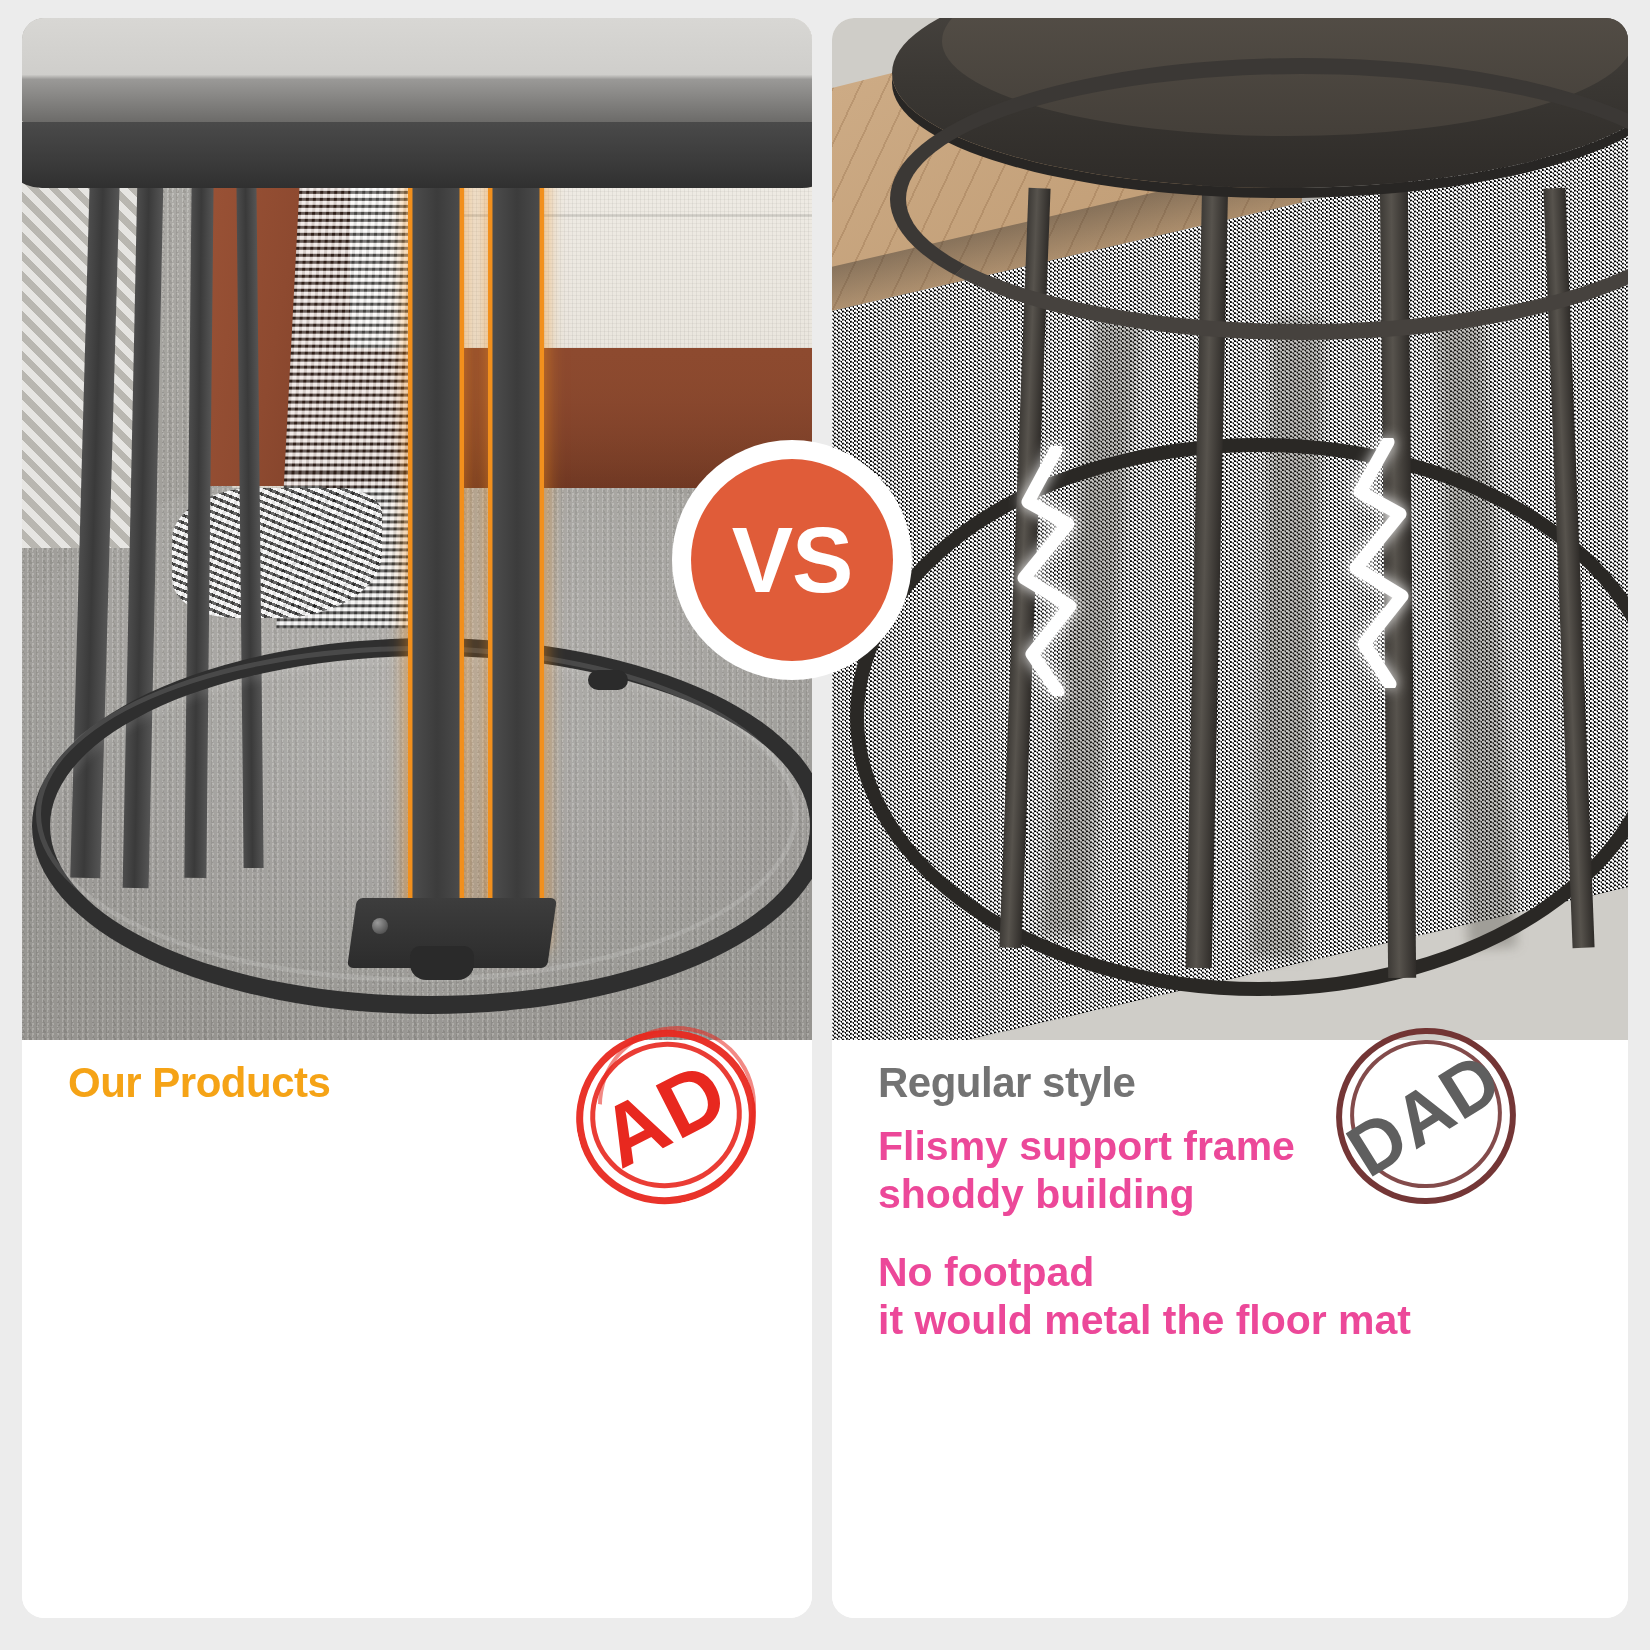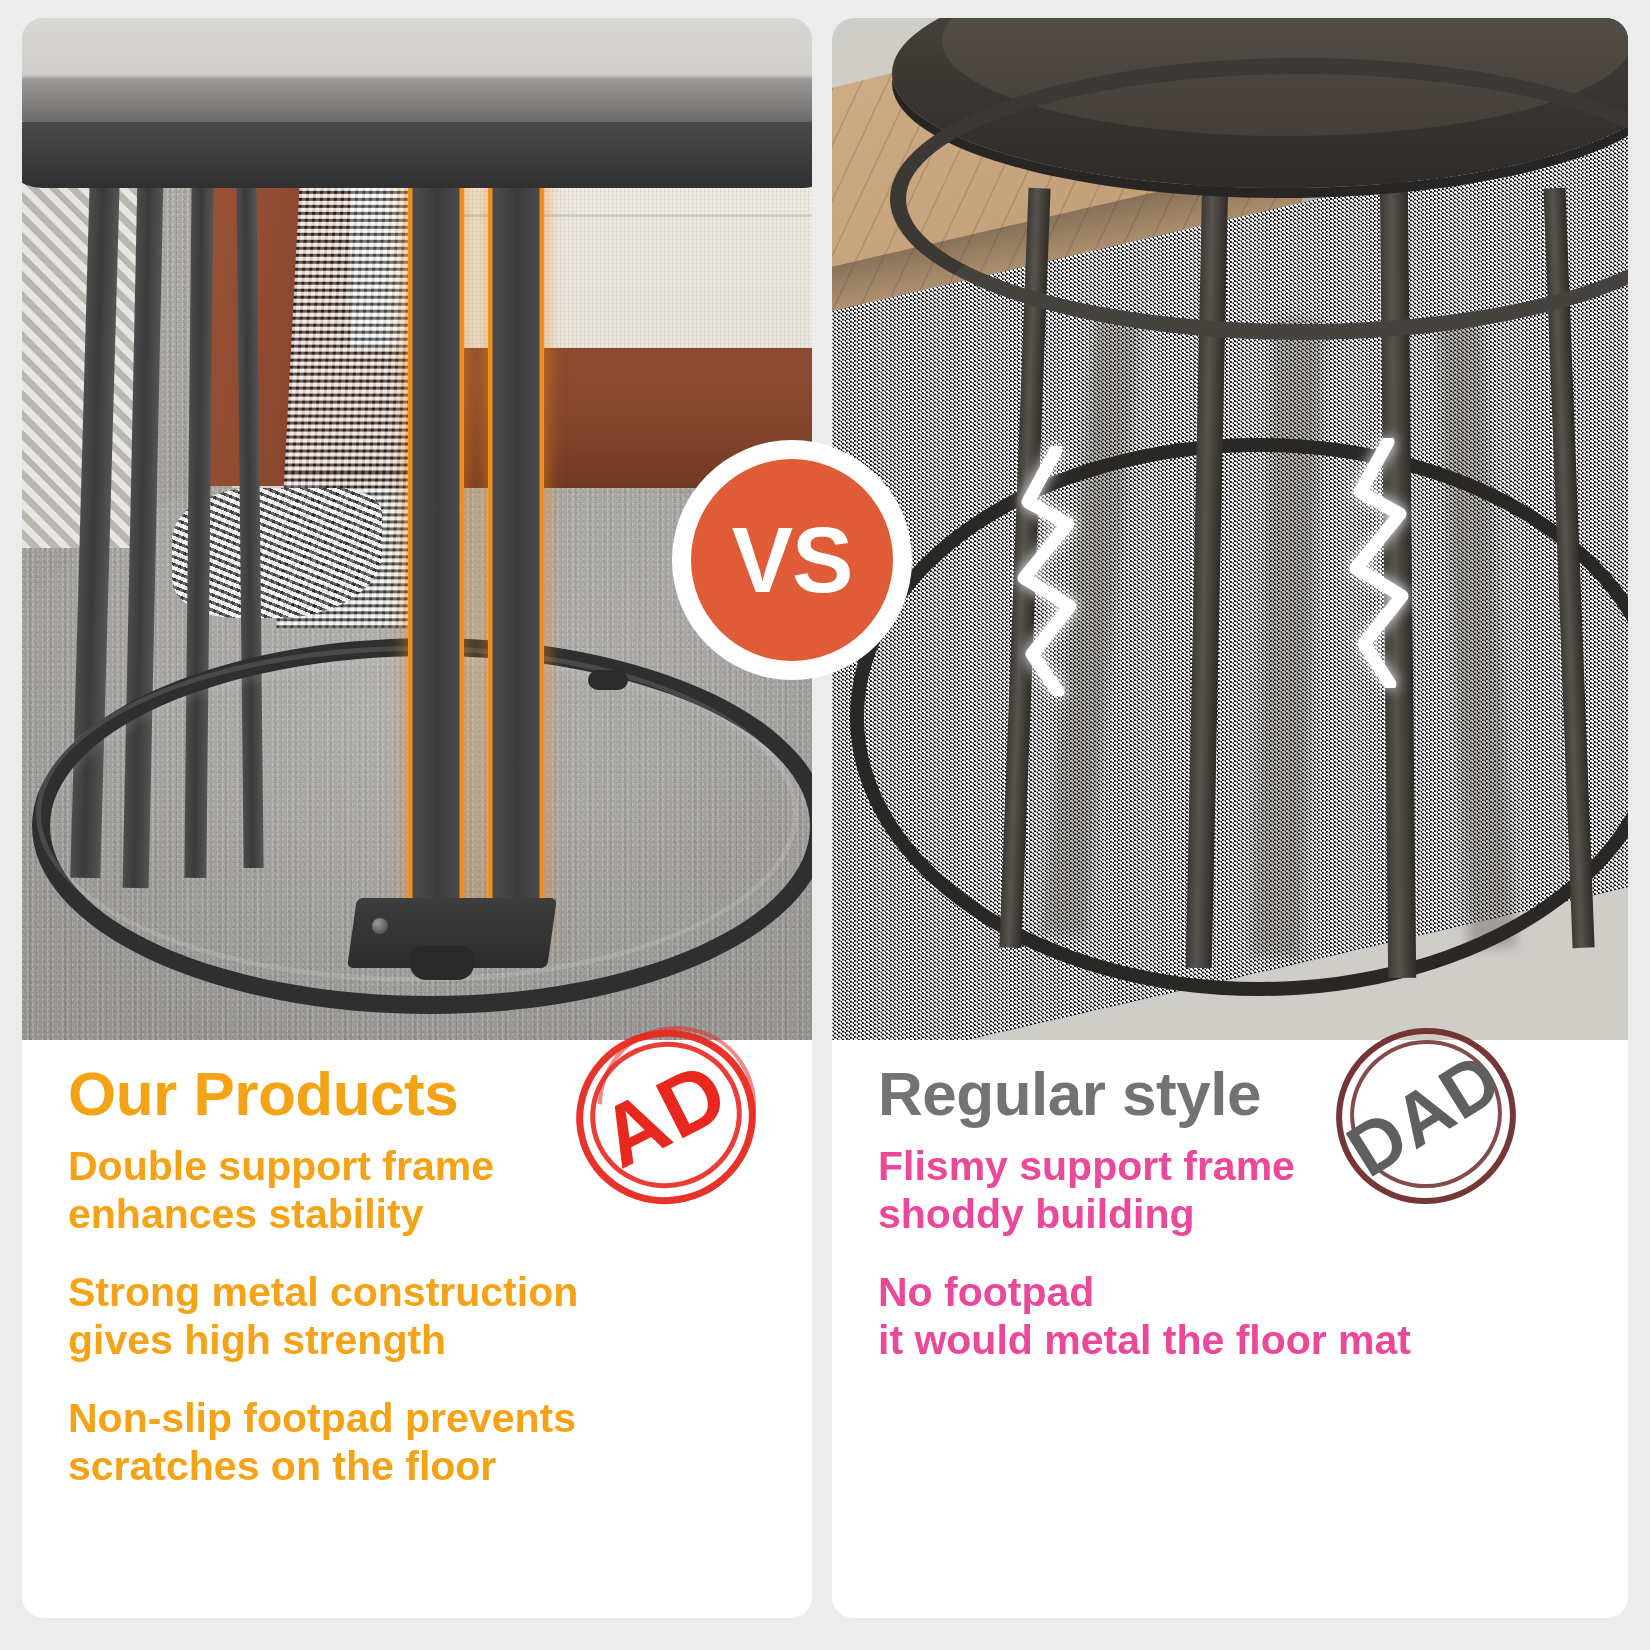--- a/index.html
+++ b/index.html
@@ -172,21 +172,21 @@
     position:absolute;left:18px;top:420px;width:790px;height:530px;
     border:14px solid #2a2825;border-radius:50%;
   }
   .shake{position:absolute;}
   .shake svg{display:block;filter:drop-shadow(0 0 7px rgba(255,255,255,.95));}
 
   
   .caption{position:absolute;left:0;top:1022px;width:100%;height:578px;background:#fff;}
   .cap-inner{position:absolute;left:46px;top:22px;right:34px;}
   .cap-title{
-    font-size:62px;font-weight:700;line-height:1.02;letter-spacing:-.5px;margin:0 0 18px 0;
+    font-size:42px;font-weight:700;line-height:1.02;letter-spacing:-.5px;margin:0 0 18px 0;
   }
   .cap-title.orange{color:#f5a316;}
   .cap-title.gray{color:#737373;}
   .cap-list{margin:0;padding:0;list-style:none;}
   .cap-item{
     font-size:41px;font-weight:700;line-height:1.17;margin-bottom:30px;white-space:pre-line;
   }
   .cap-item.orange{color:#f5a316;}
   .cap-item.gray{color:#ec4899;}
   .cap-item:last-child{margin-bottom:0;}
@@ -281,28 +281,20 @@
       <div class="l-foot"></div>
       <div class="l-foot2"></div>
 
       <div class="l-top"></div>
       <div class="l-apron"></div>
     </div>
 
     <div class="caption">
       <div class="cap-inner">
         <h2 class="cap-title orange">Our Products</h2>
-        <ul class="cap-list">
-          <li class="cap-item orange">Double support frame
-enhances stability</li>
-          <li class="cap-item orange">Strong metal construction
-gives high strength</li>
-          <li class="cap-item orange">Non-slip footpad prevents
-scratches on the floor</li>
-        </ul>
       </div>
     </div>
   </div>
 
   <div class="panel panel-right">
 
     <div class="photo">
       <div class="r-bg"></div>
       <div class="r-wood"></div>
       <div class="r-carpet-edge"></div>

